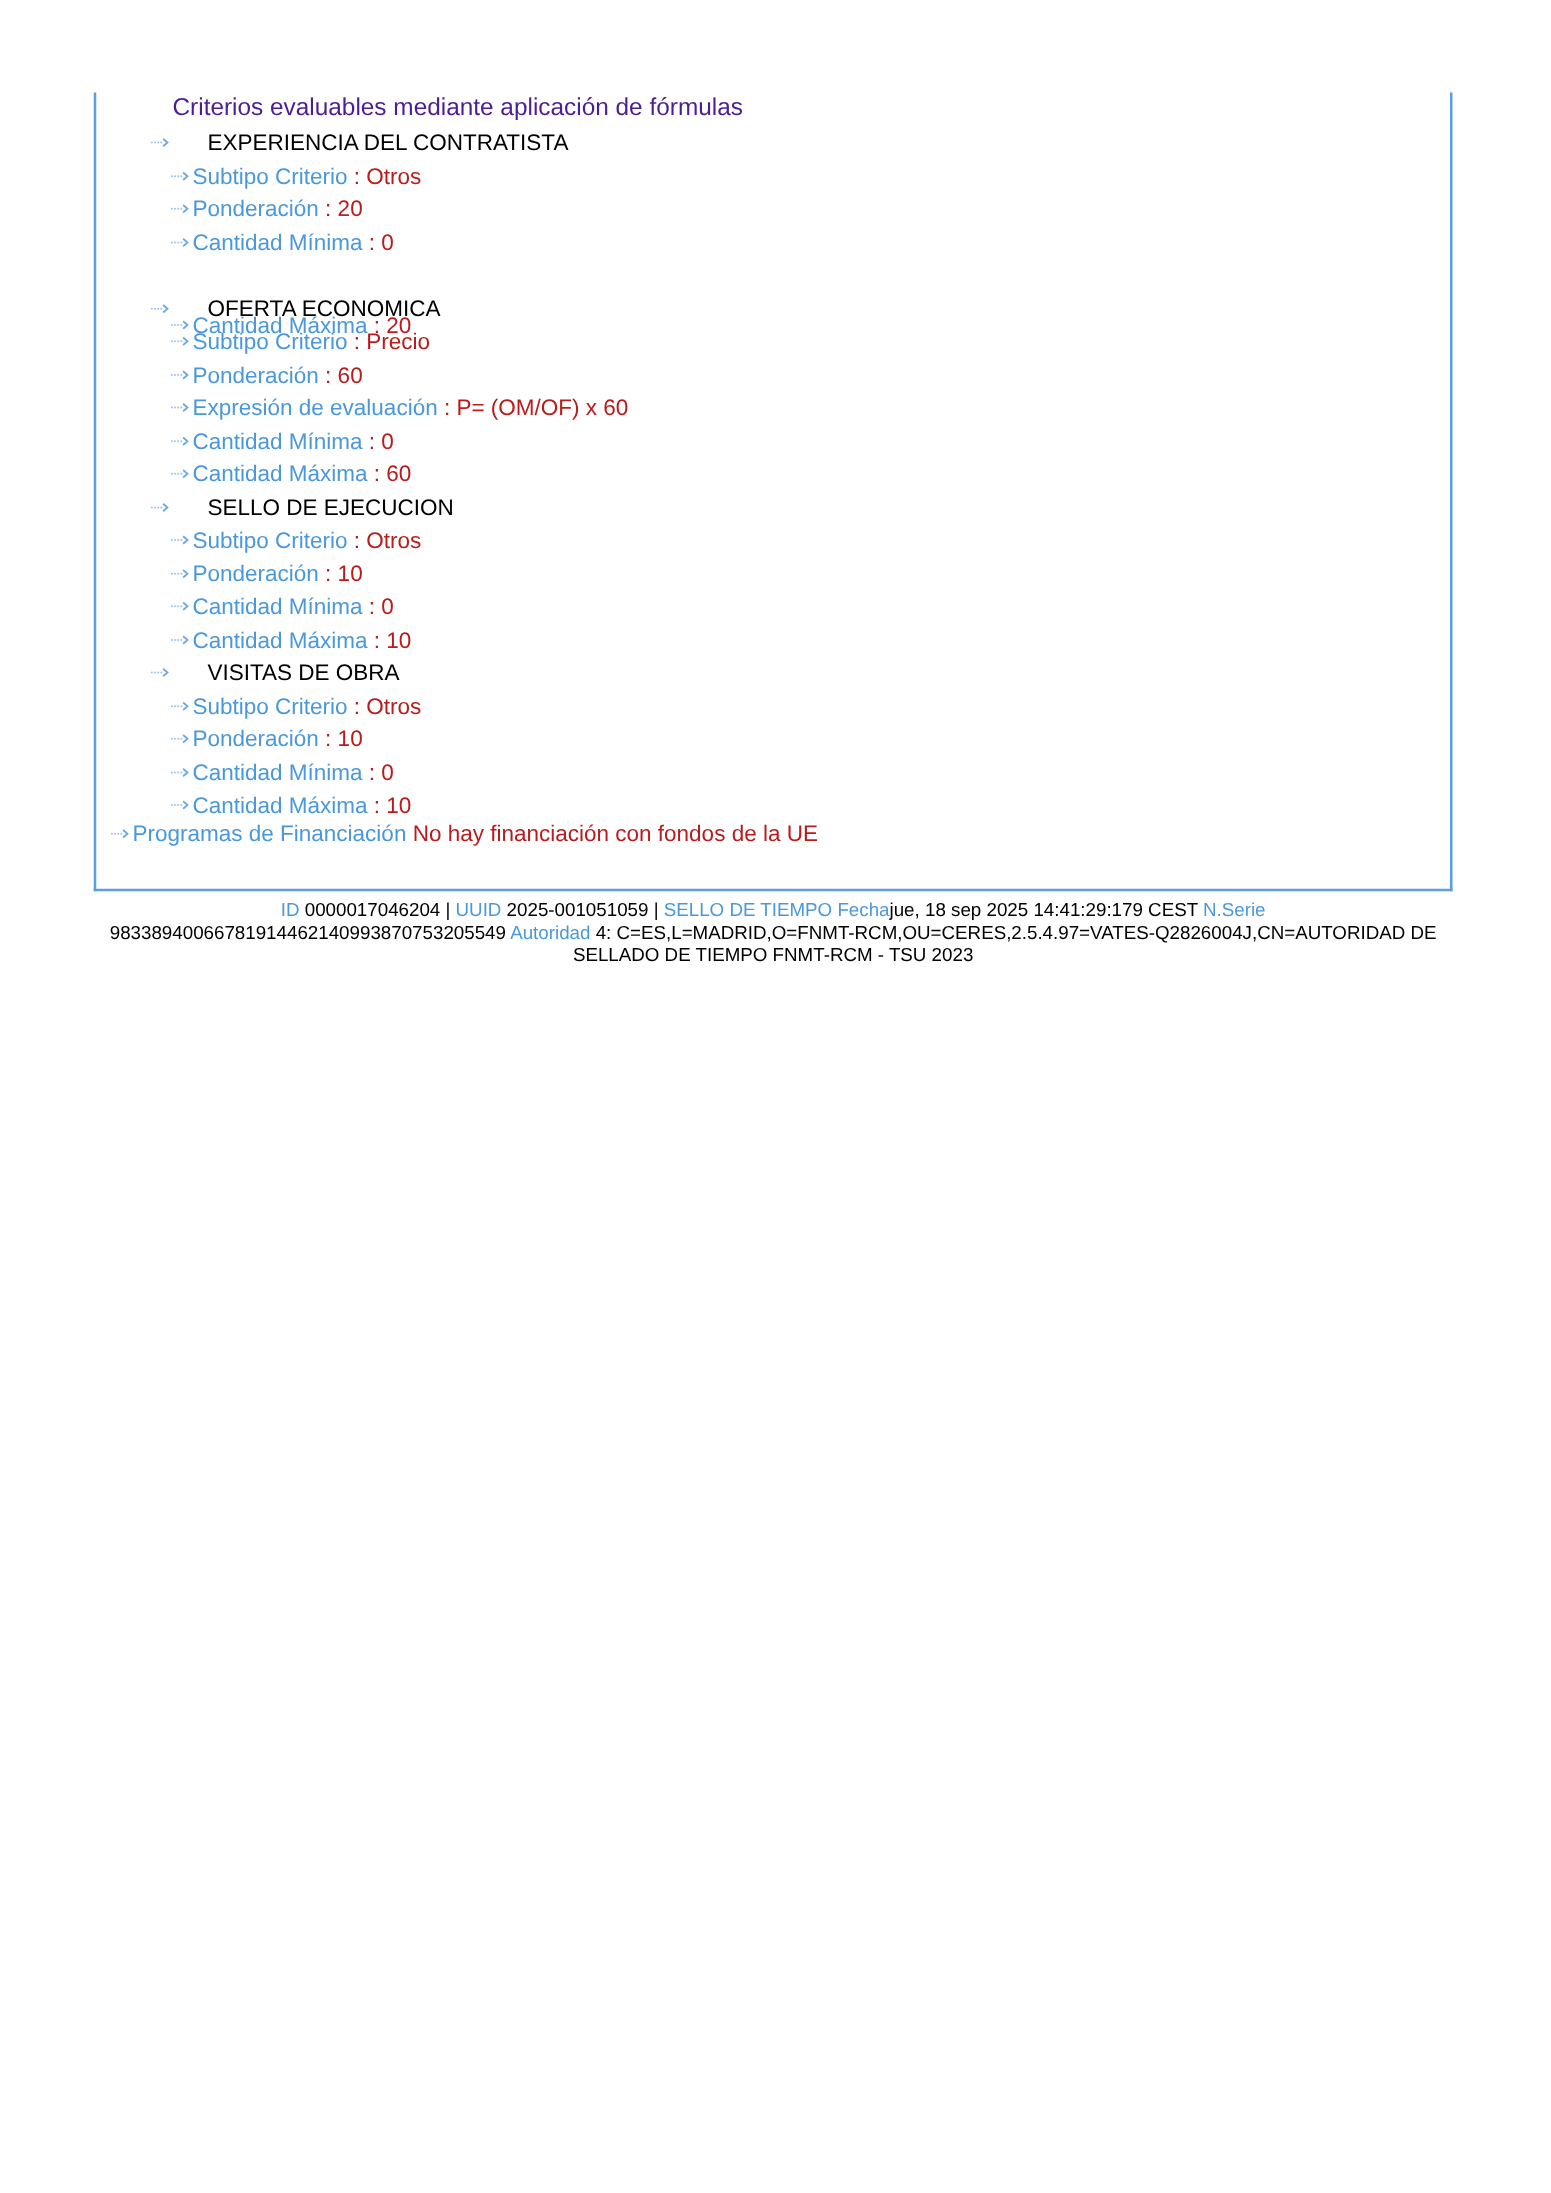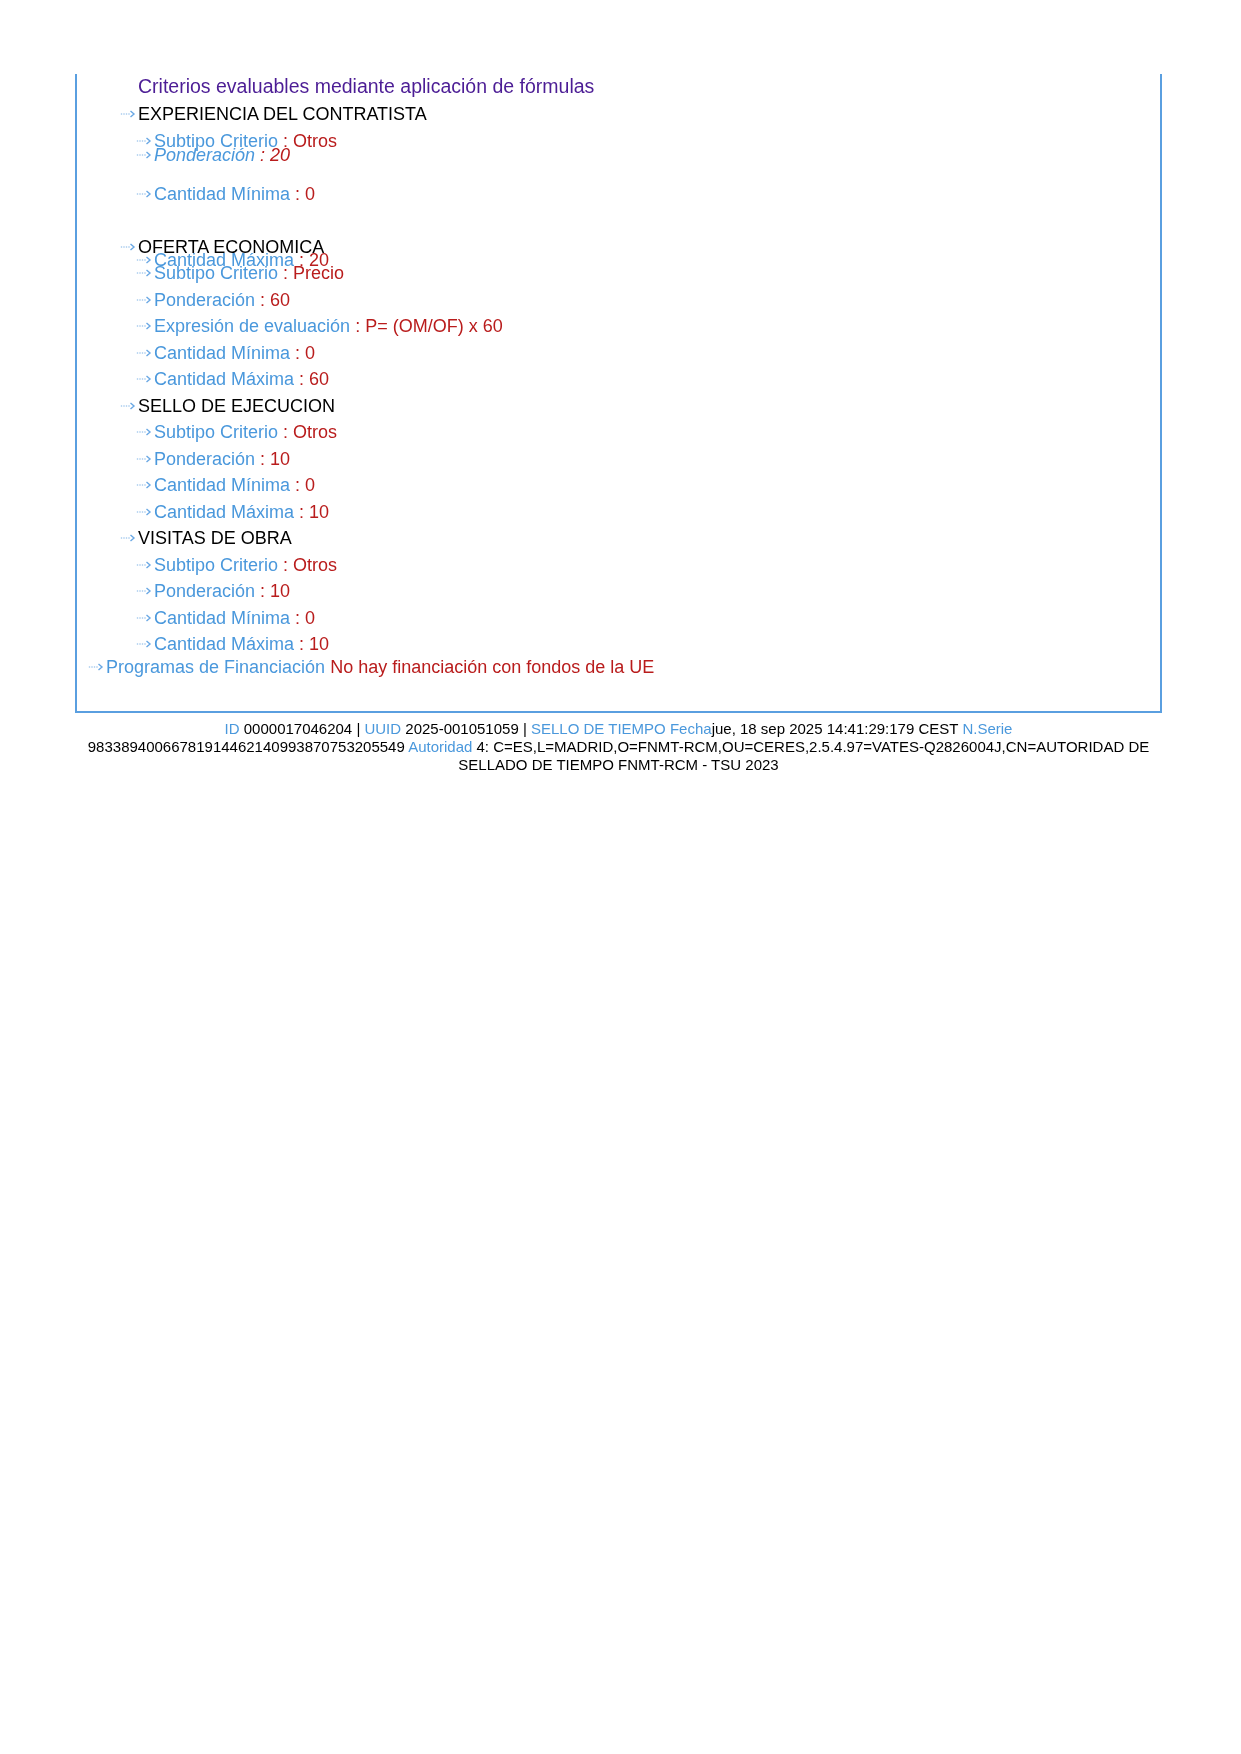--- a/index.html
+++ b/index.html
@@ -7,21 +7,21 @@
   .box {
     position: absolute; left: 75px; top: 74px; width: 1087px; height: 639px;
     border-left: 2px solid #5a9fe0; border-right: 2px solid #5a9fe0; border-bottom: 2px solid #5a9fe0;
     box-sizing: border-box;
   }
   .section-title { position: absolute; left: 138px; top: 75px; font-size: 19.5px; color: #4c1d95; }
   .row { position: absolute; font-size: 18px; line-height: 22px; white-space: nowrap; }
   .arrow { display: inline-block; width: 16px; height: 10px; margin-right: 2px; vertical-align: middle; position: relative; top: -1px; }
   .lbl { color: #4a98dc; }
   .val { color: #b91c1c; }
-  .crit { color: #000; }
+  .crit { color: #000; margin-left: 28px; }
   .footer { position: absolute; left: 75px; width: 1087px; top: 720px; text-align: center; font-size: 15px; line-height: 18px; }
   .footer .k { color: #4a98dc; }
 </style>
 </head>
 <body>
 
 <div class="box"></div>
 
 <div class="section-title">Criterios evaluables mediante aplicación de fórmulas</div>
 
@@ -37,21 +37,21 @@
       </svg><span class="crit">EXPERIENCIA DEL CONTRATISTA</span></div>
     <div class="row" style="left: 136px; top: 129.5px;"><svg class="arrow" viewBox="0 0 16 10">
         <g fill="#9cc4ec">
           <circle cx="1.5" cy="5" r="0.8"></circle>
           <circle cx="4" cy="5" r="0.8"></circle>
           <circle cx="6.5" cy="5" r="0.8"></circle>
           <circle cx="9" cy="5" r="0.8"></circle>
         </g>
         <path d="M10.5 2 L14 5 L10.5 8" fill="none" stroke="#6aa8e4" stroke-width="1.4"></path>
       </svg><span class="lbl">Subtipo Criterio</span> <span class="val">: Otros</span></div>
-    <div class="row" style="left: 136px; top: 144px; font-style: italic;"><svg class="arrow" viewBox="0 0 16 10">
+    <div class="row" style="left: 136px; top: 156px;"><svg class="arrow" viewBox="0 0 16 10">
         <g fill="#9cc4ec">
           <circle cx="1.5" cy="5" r="0.8"></circle>
           <circle cx="4" cy="5" r="0.8"></circle>
           <circle cx="6.5" cy="5" r="0.8"></circle>
           <circle cx="9" cy="5" r="0.8"></circle>
         </g>
         <path d="M10.5 2 L14 5 L10.5 8" fill="none" stroke="#6aa8e4" stroke-width="1.4"></path>
       </svg><span class="lbl">Ponderación</span> <span class="val">: 20</span></div>
     <div class="row" style="left: 136px; top: 182.5px;"><svg class="arrow" viewBox="0 0 16 10">
         <g fill="#9cc4ec">

